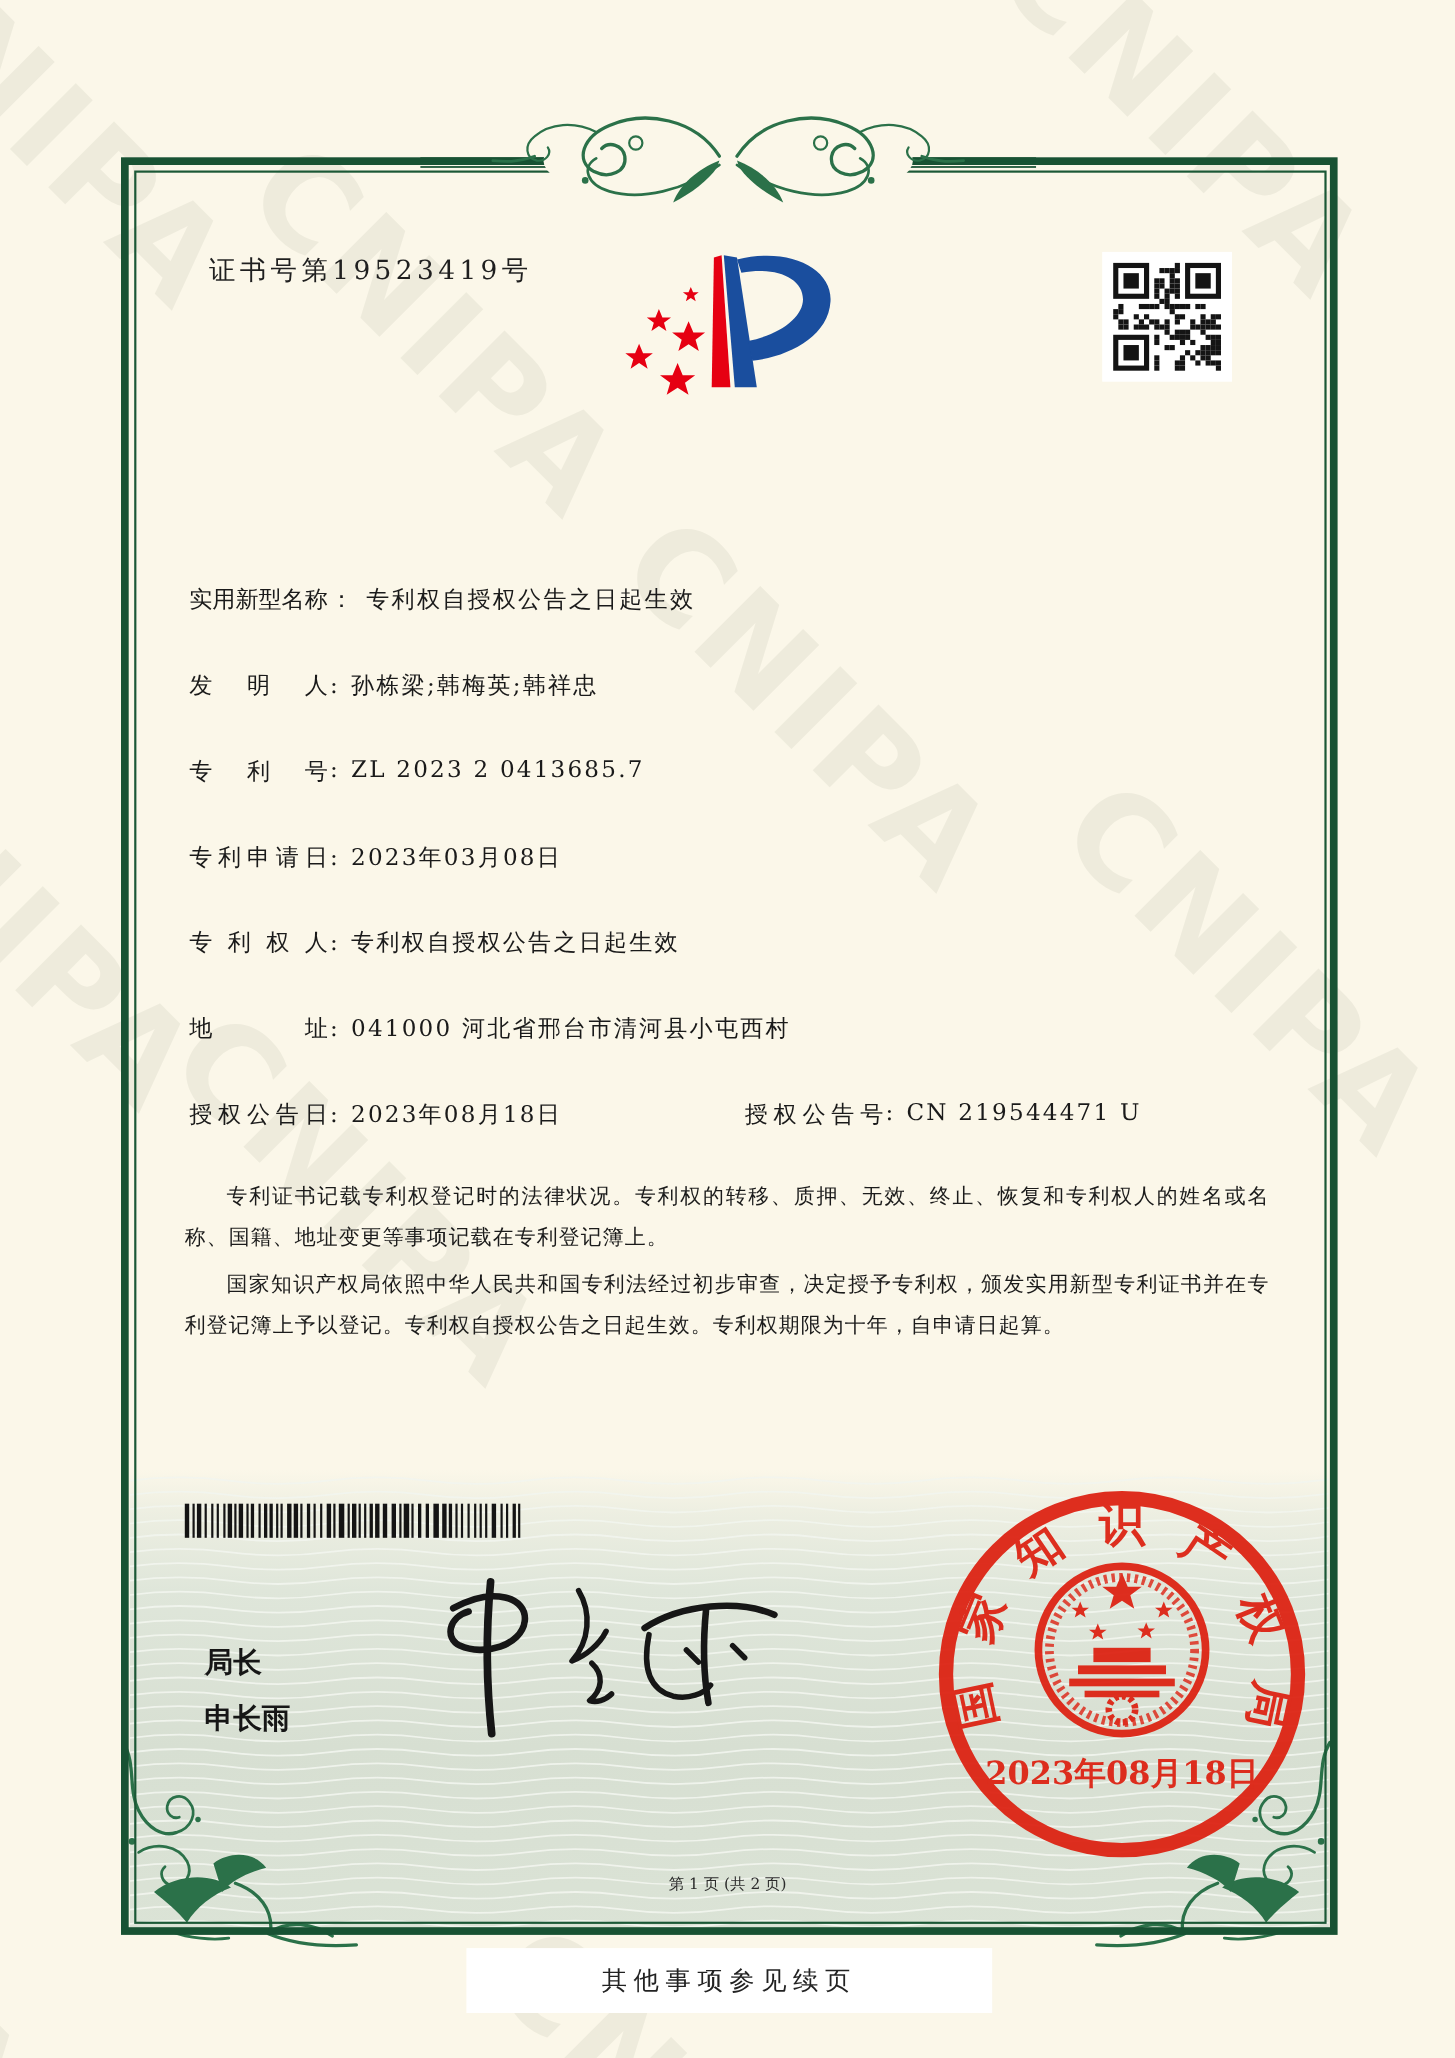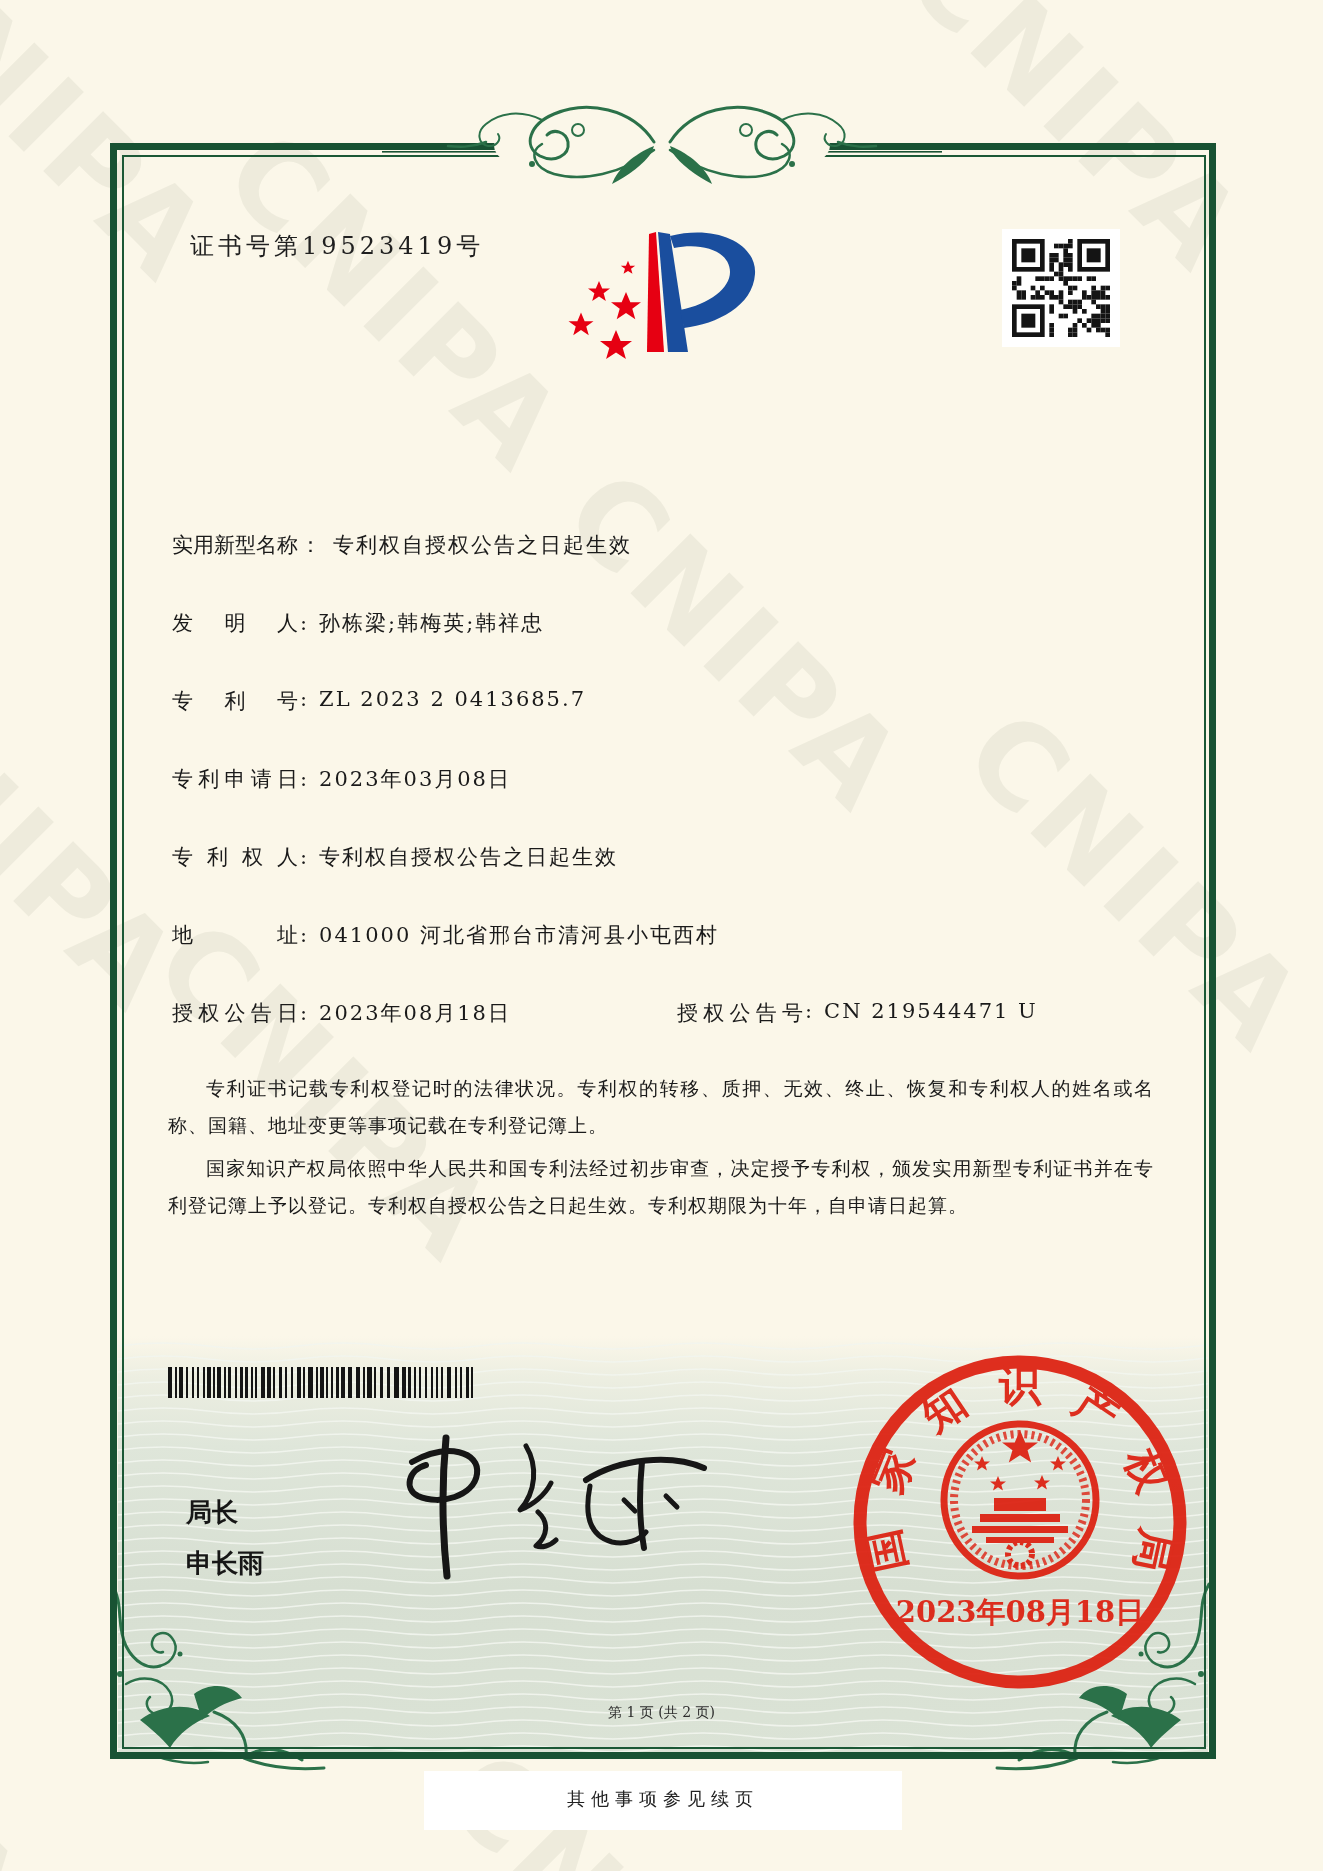--- a/index.html
+++ b/index.html
@@ -37,22 +37,22 @@
   .paras p{margin:0 0 6px 0;text-indent:2em;letter-spacing:1px;}
   .barcode{position:absolute;z-index:6;left:168px;top:1367px;width:312px;height:31px;}
   .bar{position:absolute;top:0;height:31px;background:#141414;}
   .director{position:absolute;z-index:6;left:186px;top:1487px;font-size:26px;font-weight:700;
       color:#161616;line-height:51px;}
   .sig{position:absolute;z-index:6;left:330px;top:1408px;}
   .seal{position:absolute;z-index:7;left:846px;top:1350px;opacity:.93;}
   .footer{position:absolute;z-index:6;left:0;right:0;top:1704px;text-align:center;font-size:14px;
       color:#2b2b2b;font-family:"DejaVu Serif","Liberation Serif",serif;}
   .contbox{position:absolute;z-index:6;left:424px;top:1771px;width:478px;height:59px;background:#ffffff;
-      text-align:center;line-height:59px;font-size:18px;letter-spacing:6px;color:#222;
-      font-family:Liberation Mono, monospace;}
+      text-align:center;line-height:59px;font-size:23px;letter-spacing:6px;color:#222;
+      font-family:Liberation Serif, serif;}
 </style>
 </head>
 <body>
 
 <div class="page">
 
   <div id="wm-layer">
       <div class="wm" style="left: -60px; top: -85px; color: rgb(238, 235, 220);">CNIPA</div>
       <div class="wm" style="left: 295px; top: 105px; color: rgb(238, 235, 220);">CNIPA</div>
       <div class="wm" style="left: 975px; top: -95px; color: rgb(238, 235, 220);">CNIPA</div>

